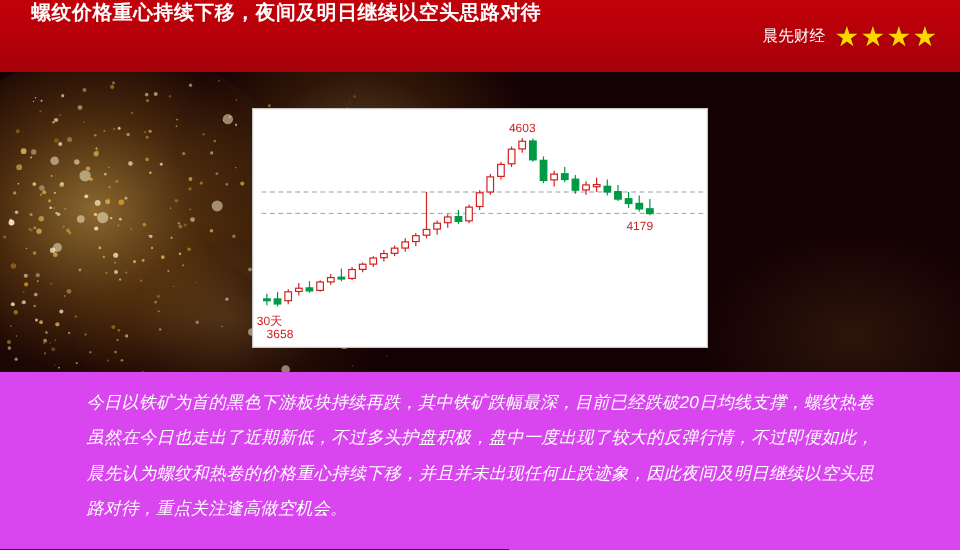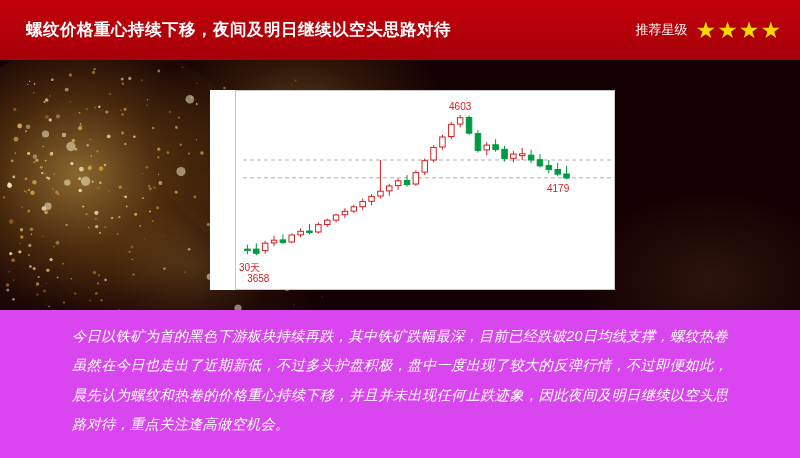--- a/index.html
+++ b/index.html
@@ -8,21 +8,21 @@
     font-family:"Liberation Sans","DejaVu Sans",sans-serif;
     background:#0a0000;
   }
   .page{position:relative;width:800px;height:458px;background:#1a0204;overflow:hidden;}
 
   
   .header{
     position:absolute;left:0;top:0;width:800px;height:60px;
     background:linear-gradient(180deg,#c3000a 0%,#a60009 100%);
     border-bottom:2px solid #7d0007;
-    display:flex;align-items:center;
+    display:flex;align-items:flex-start;
   }
   .header-title{
     margin-left:26px;color:#ffffff;font-size:16.5px;font-weight:bold;
     letter-spacing:.5px;white-space:nowrap;
   }
   .header-right{
     position:absolute;right:18px;top:0;height:60px;display:flex;align-items:center;
   }
   .rating-label{color:#ffffff;font-size:13px;margin-right:8px;white-space:nowrap;}
   .stars{display:flex;align-items:center;}
@@ -64,21 +64,20 @@
   .brand-small{
     position:absolute;right:22px;top:84px;
     color:#f3e3c0;font-size:21px;letter-spacing:2px;font-weight:bold;
     text-shadow:0 1px 4px rgba(0,0,0,.6);
   }
 
   
   .chart-wrap{
     position:absolute;left:210px;top:90px;width:380px;height:200px;
     background:#ffffff;
-    padding-left:25px;
   }
   .chart-svg{display:block;width:380px;height:200px;}
 
   
   .footer{
     position:absolute;left:0;top:310px;width:800px;height:179px;
     background:#d946ef;
     font-style:italic;
   }
   .footer-inner{
@@ -89,21 +88,21 @@
   }
 </style>
 </head>
 <body>
 
 <div class="page">
 
   <div class="header">
     <div class="header-title">螺纹价格重心持续下移，夜间及明日继续以空头思路对待</div>
     <div class="header-right">
-      <div class="rating-label">推荐星级</div>
+      <div class="rating-label">晨先财经</div>
       <div class="stars" id="stars">
           <div class="star" style="color: rgb(255, 215, 0);">★</div>
           <div class="star" style="color: rgb(255, 215, 0);">★</div>
           <div class="star" style="color: rgb(255, 215, 0);">★</div>
           <div class="star" style="color: rgb(255, 215, 0);">★</div>
         </div>
     </div>
   </div>
 
   <div class="body-area">

